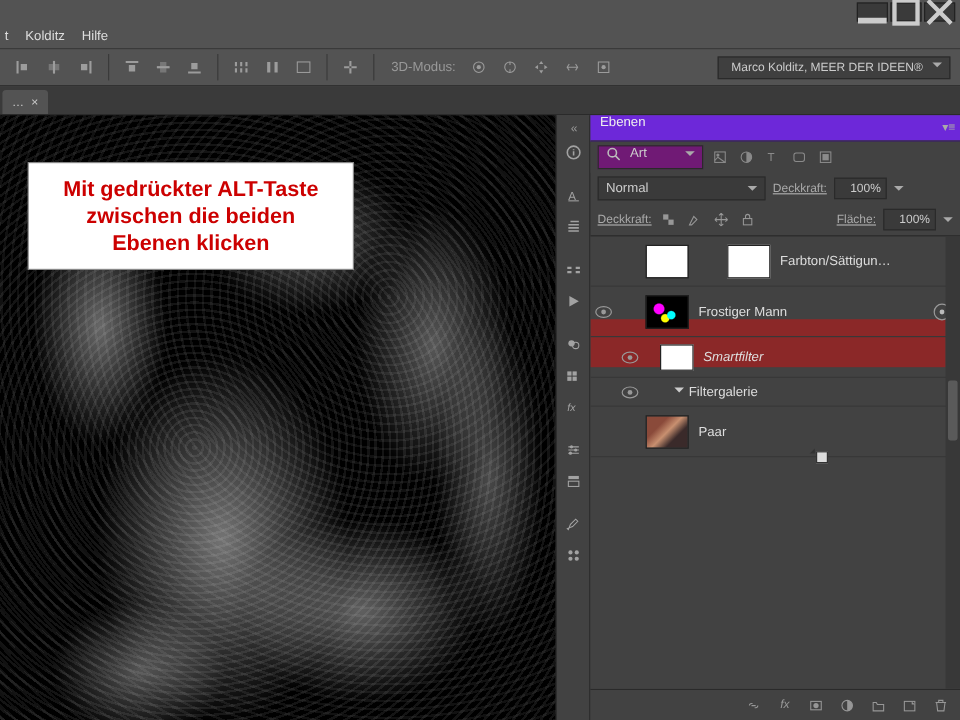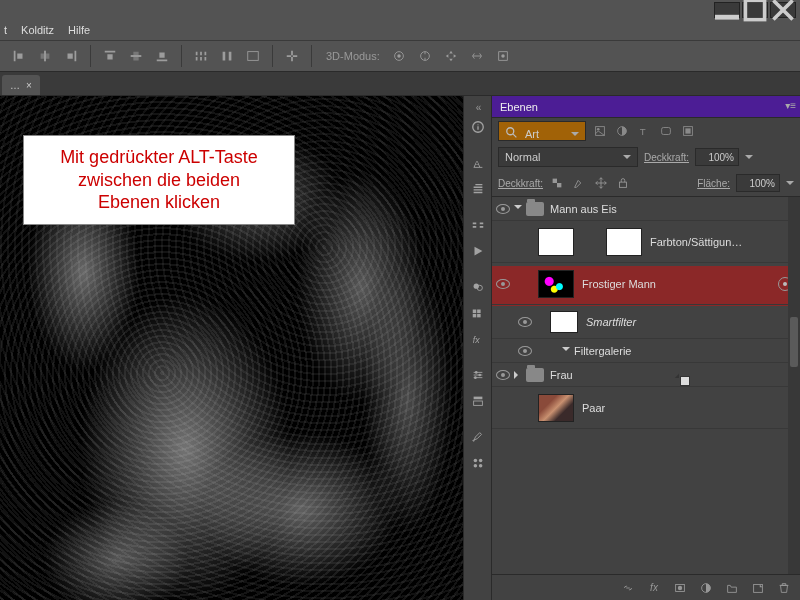--- a/index.html
+++ b/index.html
@@ -42,26 +42,26 @@
   mix-blend-mode: screen; opacity:.7;
 }
 
 .sidecol { width: 28px; background: #424242; border-left: 1px solid #2a2a2a; display: flex; flex-direction: column; align-items: center; padding-top: 6px; gap: 4px; }
 .sidecol .collapse { height: 10px; width: 100%; display:flex; justify-content:center; }
 .sidecol .collapse::before { content:"«"; color:#999; font-size:10px; letter-spacing:-2px; }
 .sidecol .pic { width: 22px; height: 22px; display: flex; align-items: center; justify-content: center; cursor: pointer; opacity:.8; }
 .sidecol .gap { height: 6px; }
 
 .panels { flex: 1; background: #424242; border-left: 1px solid #2a2a2a; display: flex; flex-direction: column; }
-.paneltab { height: 22px; background: #4c1d95; display: flex; align-items: center; padding-left: 8px; color: #eee; font-size: 11px; border-bottom: 1px solid #2a2a2a; position: relative; }
+.paneltab { height: 22px; background: #6d28d9; display: flex; padding-left: 8px; color: #eee; font-size: 11px; border-bottom: 1px solid #2a2a2a; position: relative; }
 .paneltab .menu { position: absolute; right: 4px; top: 4px; font-size: 10px; color: #aaa; cursor: pointer; }
 
 .row { display: flex; align-items: center; height: 26px; padding: 0 6px; gap: 6px; }
 .row.filter { background: #424242; }
-.search { display: flex; align-items: flex-end; background: #a16207; border: 1px solid #2a2a2a; height: 20px; padding: 0 6px; gap: 6px; }
+.search { display: flex; align-items: flex-start; background: #701a75; border: 1px solid #2a2a2a; height: 20px; padding: 0 6px; gap: 6px; }
 .search input { background: transparent; border: none; color: #ccc; width: 40px; font-size: 11px; outline: none; }
 .chev { border: 4px solid transparent; border-top-color: #aaa; width:0; height:0; margin-top:4px; }
 .filter .ic { width: 16px; height: 16px; opacity: .6; cursor: pointer; display:flex; align-items:center; justify-content:center; }
 
 .blend { display: flex; align-items: center; background: #3a3a3a; border: 1px solid #2a2a2a; height: 20px; padding: 0 6px; width: 140px; justify-content: space-between; cursor: pointer; }
 .labeltext { color: #aaa; font-size: 10px; text-decoration: underline; }
 .valbox { background: #3a3a3a; border: 1px solid #2a2a2a; height: 18px; padding: 0 4px; display: flex; align-items: center; width: 44px; justify-content: flex-end; font-size: 10px; }
 .lockrow .ic { width: 16px; height: 16px; cursor: pointer; opacity: .7; display:flex; align-items:center; justify-content:center; }
 
 .layers { flex: 1; overflow: hidden; background: #424242; position: relative; border-top: 1px solid #2a2a2a; }
@@ -88,21 +88,21 @@
 .smartbadge { position:absolute; right:8px; width:14px; height:14px; border:1px solid #999; border-radius:50%; display:flex; align-items:center; justify-content:center; }
 
 .hl { position: absolute; left: 0; right: 12px; top: 69px; height: 40px; background: rgba(200,20,20,.55); pointer-events:none; }
 
 .scrollbar { position:absolute; right:0; top:0; bottom:0; width:12px; background:#383838; }
 .scrollbar .th { position:absolute; left:2px; right:2px; top:120px; height:50px; background:#5a5a5a; border-radius:2px; }
 
 .panelfoot { height: 26px; background: #424242; border-top: 1px solid #2a2a2a; display:flex; align-items:center; justify-content:flex-end; padding:0 8px; gap:10px; }
 .panelfoot .ic { width:16px; height:16px; opacity:.7; cursor:pointer; display:flex; align-items:center; justify-content:center; }
 
-.callout { position: absolute; left: 24px; top: 136px; width: 270px; background: #fff; color: #c00; font-weight: normal; font-size: 18px; text-align: center; padding: 10px 8px; line-height: 1.25; z-index: 50; box-shadow: 0 0 0 1px #888; }
+.callout { position: absolute; left: 24px; top: 136px; width: 270px; background: #fff; color: #c00; font-weight: bold; font-size: 18px; text-align: center; padding: 10px 8px; line-height: 1.25; z-index: 50; box-shadow: 0 0 0 1px #888; }
 .arrow { position:absolute; z-index:49; pointer-events:none; }
 .clipicon { position:absolute; left:676px; top:372px; width:14px; height:14px; z-index:48; }
 .clipicon::before { content:""; position:absolute; width:8px; height:8px; border:1px solid #333; right:0; bottom:0; background:#ddd; }
 .clipicon::after { content:""; position:absolute; left:0; top:3px; width:0; height:0; border:3px solid transparent; border-top-color:#333; transform:rotate(-45deg); }
 
 svg.ic16 { width:14px; height:14px; fill:#bbb; }
 </style>
 </head>
 <body>
 
@@ -209,20 +209,21 @@
       <svg class="ic16" viewBox="0 0 16 16">
         <path d="M3 8h10M5 5l-2 3 2 3M11 5l2 3-2 3" stroke="#bbb" fill="none"></path>
       </svg>
     </div>
   <div class="obtn">
       <svg class="ic16" viewBox="0 0 16 16">
         <path d="M3 3h10v10H3z" fill="none" stroke="#bbb"></path>
         <circle cx="8" cy="8" r="2"></circle>
       </svg>
     </div>
+  <div class="workspace"><span>Marco Kolditz, MEER DER IDEEN®</span></div>
 </div>
 
 <div class="tabbar">
   <div class="doctab">
     <span>…</span>
     <span class="x">×</span>
   </div>
 </div>
 
 <div class="workarea">
@@ -399,28 +400,20 @@
       <span class="labeltext">Fläche:</span>
       <div class="valbox">
           <span>100%</span>
         </div>
       <div class="chev"></div>
     </div>
 
     <div class="layers">
       <div class="hl"></div>
 
-      <div class="layer group">
-        <div class="eye">
-            <div class="dot"></div>
-          </div>
-        <div class="twist"></div>
-        <div class="folder"></div>
-        <span class="lname">Mann aus Eis</span>
-      </div>
 
 
       <div class="layer sub1" style="min-height:42px">
         <div class="eye off" style="position:absolute;left:0">
             <div class="dot"></div>
           </div>
         <div class="thumb adj"></div>
         <div class="link"></div>
         <div class="thumb"></div>
         <span class="lname">Farbton/Sättigun…</span>
@@ -448,28 +441,20 @@
       </div>
 
       <div class="layer sub3 group">
         <div class="eye" style="position:absolute;left:22px">
             <div class="dot"></div>
           </div>
         <div class="twist"></div>
         <span class="lname">Filtergalerie</span>
       </div>
 
-      <div class="layer group">
-        <div class="eye">
-            <div class="dot"></div>
-          </div>
-        <div class="twist" style="transform:rotate(-90deg)"></div>
-        <div class="folder"></div>
-        <span class="lname">Frau</span>
-      </div>
 
       <div class="layer sub1" style="min-height:42px">
         <div class="thumb paar"></div>
         <span class="lname">Paar</span>
       </div>
 
       <div class="scrollbar">
           <div class="th"></div>
         </div>
     </div>

